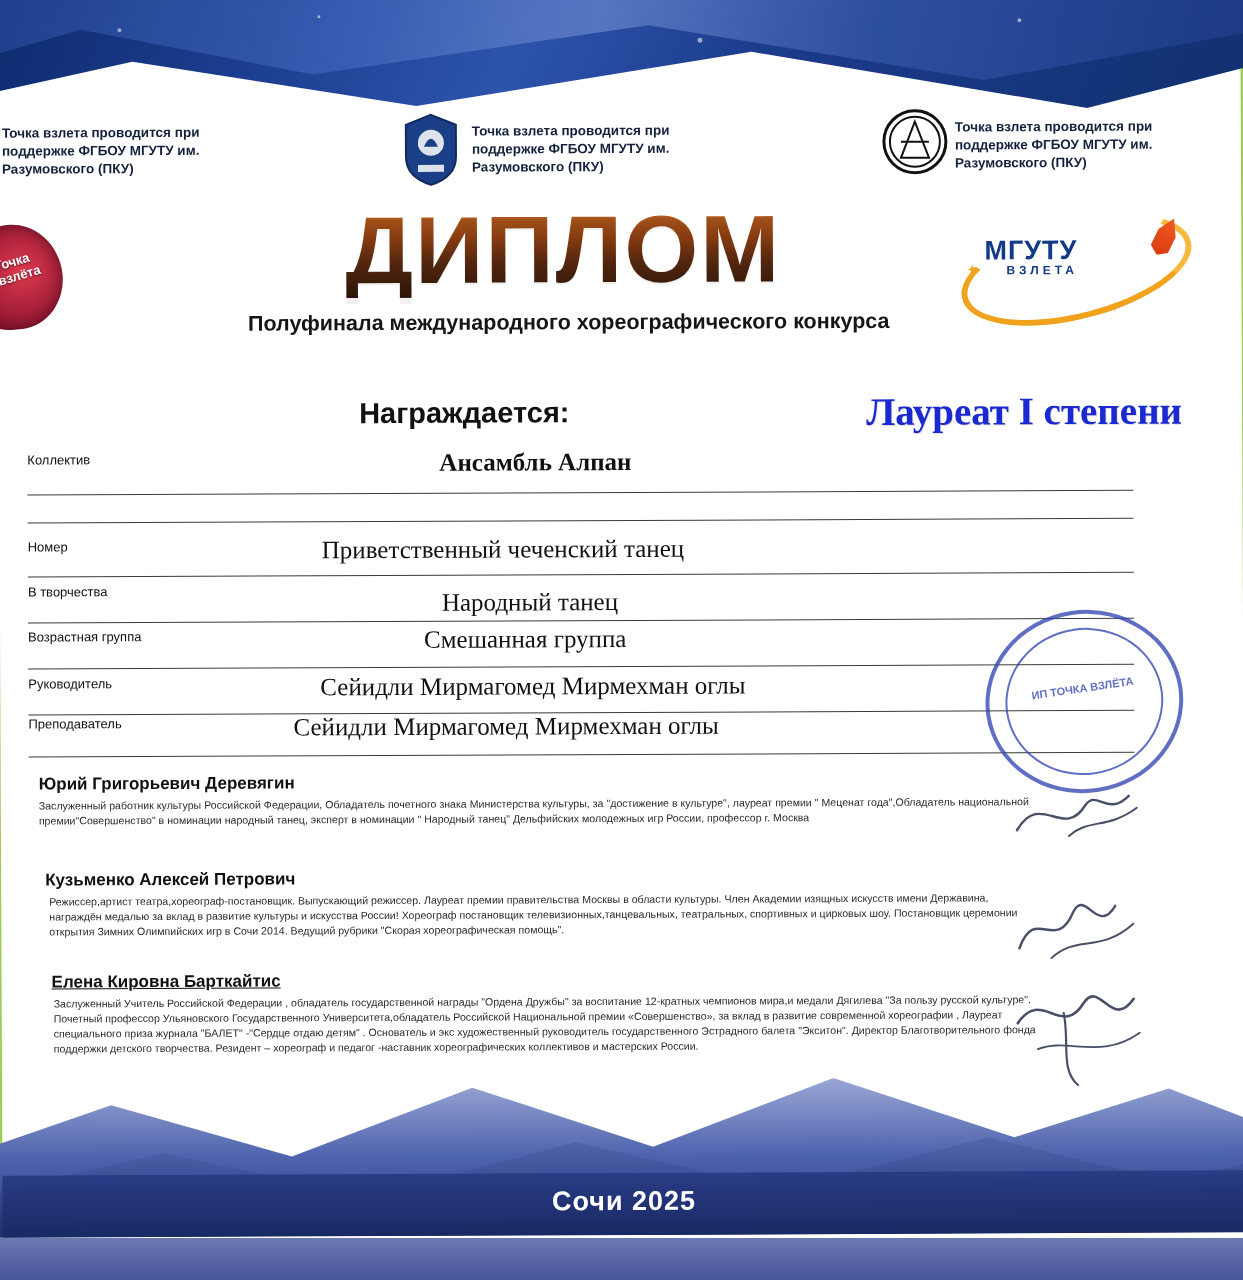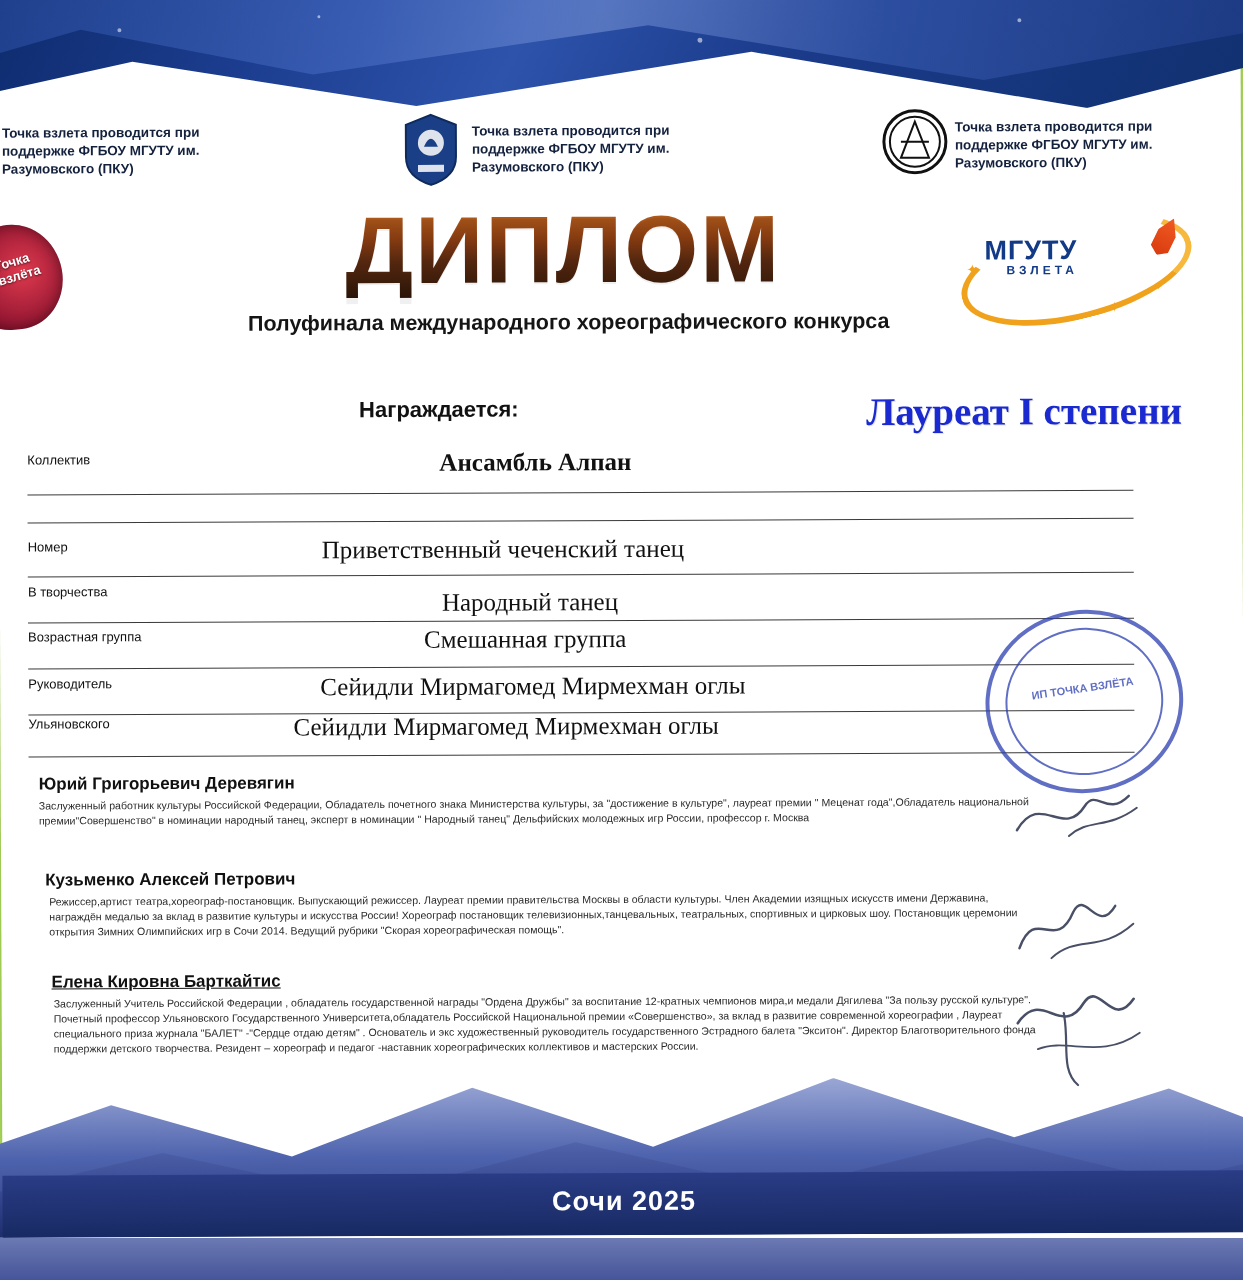--- a/index.html
+++ b/index.html
@@ -228,21 +228,21 @@
     position: absolute;
     color: #f0a21c;
     font-size: 14px;
   }
 
   
   .award-heading {
     position: absolute;
     left: 360px;
     top: 396px;
-    font-size: 22px;
+    font-size: 29px;
     font-weight: bold;
     color: #111;
   }
   .laureate {
     position: absolute;
     left: 845px;
     top: 390px;
     width: 360px;
     text-align: center;
     font-family: "Liberation Serif", serif;
@@ -415,21 +415,21 @@
     </div>
     <div class="rule" style="left:28px; top:666px; width:1106px;"></div>
 
     <div class="field" style="left:28px; top:674px;">
       <div class="field-label">Руководитель</div>
       <div class="field-value" style="left:292px;">Сейидли Мирмагомед Мирмехман оглы</div>
     </div>
     <div class="rule" style="left:28px; top:712px; width:1106px;"></div>
 
     <div class="field" style="left:28px; top:714px;">
-      <div class="field-label">Ульяновского</div>
+      <div class="field-label">Преподаватель</div>
       <div class="field-value" style="left:265px;">Сейидли Мирмагомед Мирмехман оглы</div>
     </div>
     <div class="rule" style="left:28px; top:754px; width:1106px;"></div>
 
     <div class="stamp">
       <div class="stamp-text">ИП ТОЧКА ВЗЛЁТА</div>
     </div>
 
     <div class="jury-name" style="left:38px; top:772px;">Юрий Григорьевич Деревягин</div>
     <div class="jury-desc" style="left:38px; top:796px; width:1000px;">Заслуженный работник культуры Российской Федерации, Обладатель почетного знака Министерства культуры, за "достижение в культуре", лауреат премии " Меценат года",Обладатель национальной премии"Совершенство" в номинации народный танец, эксперт в номинации " Народный танец" Дельфийских молодежных игр России, профессор г. Москва</div>

